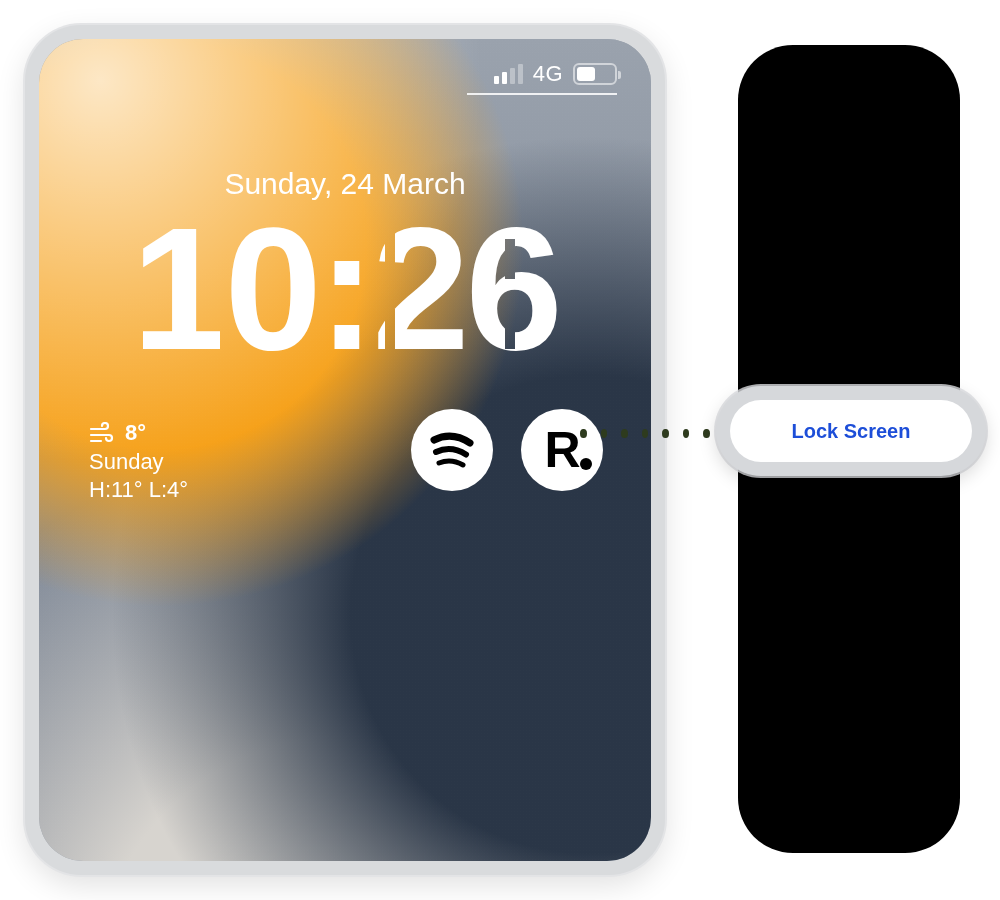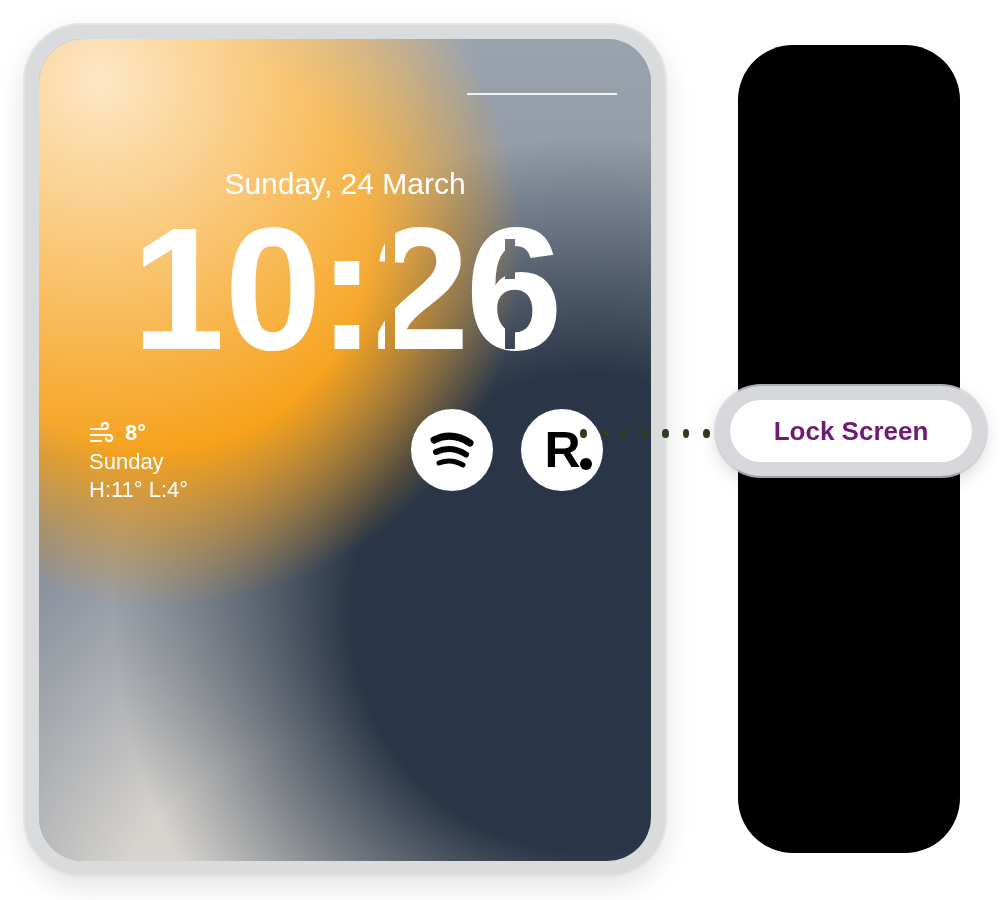--- a/index.html
+++ b/index.html
@@ -221,22 +221,22 @@
       box-shadow: 0 6px 18px rgba(0,0,0,0.15), 0 0 0 2px rgba(222,224,227,0.8);
     }
     .callout-pill {
       width: 242px;
       height: 62px;
       border-radius: 32px;
       background: #fff;
       display: flex;
       align-items: center;
       justify-content: center;
-      color: #701a75;
-      font-size: 26px;
+      color: #1d4ed8;
+      font-size: 20px;
       font-weight: 600;
     }
     
     .connector {
       position: absolute;
       top: 429px;
       left: 580px;
       width: 150px;
       height: 8px;
       display: flex;
@@ -252,20 +252,32 @@
   </style>
 </head>
 <body>
 
 <div class="canvas">
 
   <div class="phone-wrap">
     <div class="phone-screen">
       <div class="wallpaper"></div>
 
+      <div class="status-bar">
+        <div class="signal-bars">
+          <span class="on"></span>
+            <span class="on"></span>
+            <span></span>
+            <span></span>
+        </div>
+        <div class="net-label">4G</div>
+        <div class="battery">
+          <div class="level"></div>
+        </div>
+      </div>
       <div class="status-underline"></div>
 
       <div class="date-label">Sunday, 24 March</div>
 
       <div class="clock">
         <svg width="520" height="180" viewBox="0 0 520 180" style="display:block;margin:0 auto;">
           <defs>
             <mask id="stencil">
               <rect width="520" height="180" fill="#fff"></rect>
               <rect x="48" y="0" width="10" height="180" fill="#000"></rect>

